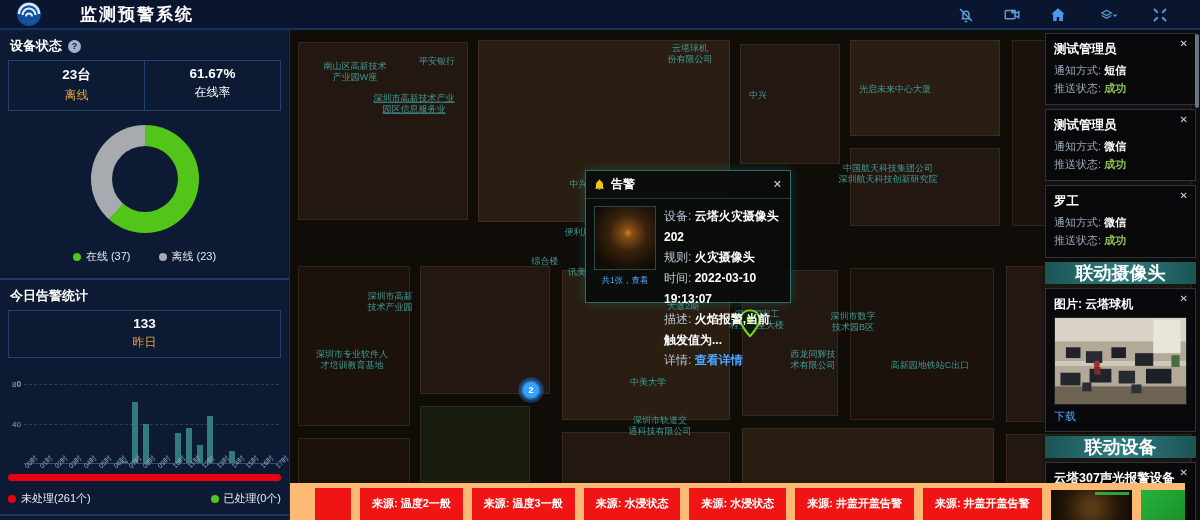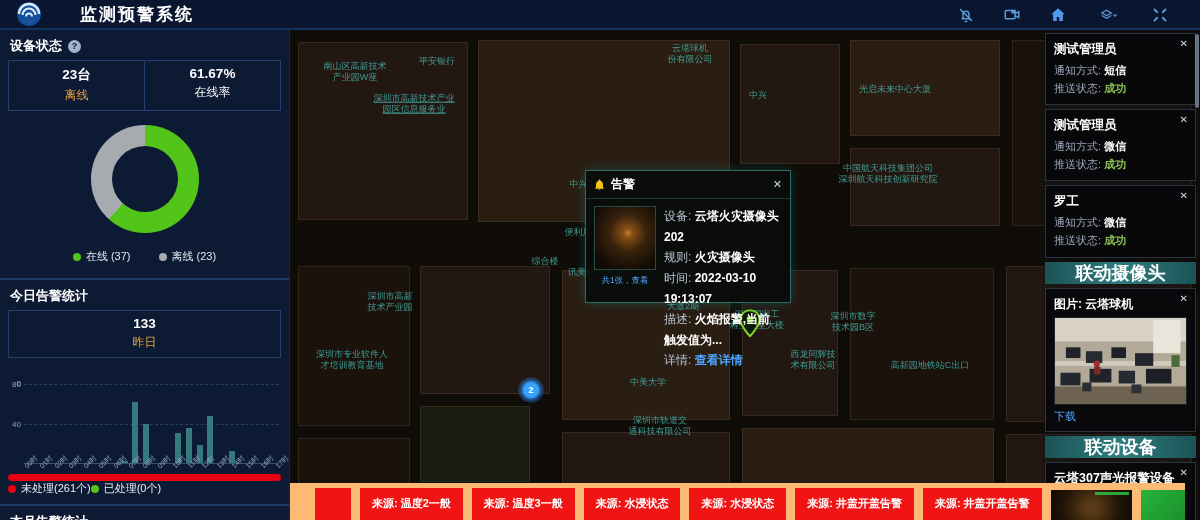--- a/index.html
+++ b/index.html
@@ -37,21 +37,21 @@
   
   .bchart{position:relative;margin:8px 8px 0 8px;height:98px}
   .plot{position:absolute;left:16px;right:2px;top:18px;height:80px;border-bottom:1px solid #3a4f6f}
   .gline{position:absolute;left:0;right:0;border-top:1px dashed #2a3d5c}
   .ylab{position:absolute;left:-15px;top:-5px;font-size:8px;color:#8fa3bd;width:12px;text-align:right}
   .bars{position:absolute;left:0;right:0;bottom:0;top:0;display:flex;align-items:flex-end;justify-content:space-between;padding:0 1px}
   .bar{width:6px;background:#33797d}
   .xlabs{position:absolute;left:16px;right:2px;top:88px;display:flex;justify-content:space-between}
   .xlab{flex:1;font-size:7px;color:#93a6c0;transform:rotate(-45deg);white-space:nowrap;text-align:center;margin-top:3px}
   .prog{margin:10px 8px 0;height:7px;border-radius:4px;background:#e60012}
-  .prog-leg{display:flex;justify-content:flex-start;margin:0 8px 0;font-size:11px;color:#e8eef5}
+  .prog-leg{display:flex;justify-content:space-between;margin:10px 8px 0;font-size:11px;color:#e8eef5}
   
   .map{position:absolute;left:290px;top:30px;width:910px;height:490px;background:#100c07;overflow:hidden}
   .blk{position:absolute;background:#231811;border:1px solid rgba(122,100,68,.22)}
   .blk.d{background:#1a120b}.blk.l{background:#2a1d12}.blk.g{background:#181c0e}
   .maplab{position:absolute;transform:translate(-50%,-50%);font-size:9px;color:#3f9b96;
           white-space:pre-line;text-align:center;line-height:1.25}
   .marker-cluster{position:absolute;width:26px;height:26px;transform:translate(-50%,-50%);border-radius:50%;
       background:radial-gradient(circle,#35a4ff 0 38%,rgba(38,132,255,.45) 55%,rgba(38,132,255,.12) 75%,transparent 80%);
       display:flex;align-items:center;justify-content:center;font-size:9px;font-weight:bold;color:#fff;cursor:pointer}
   .marker-pin{position:absolute;transform:translate(-50%,-92%);cursor:pointer}

